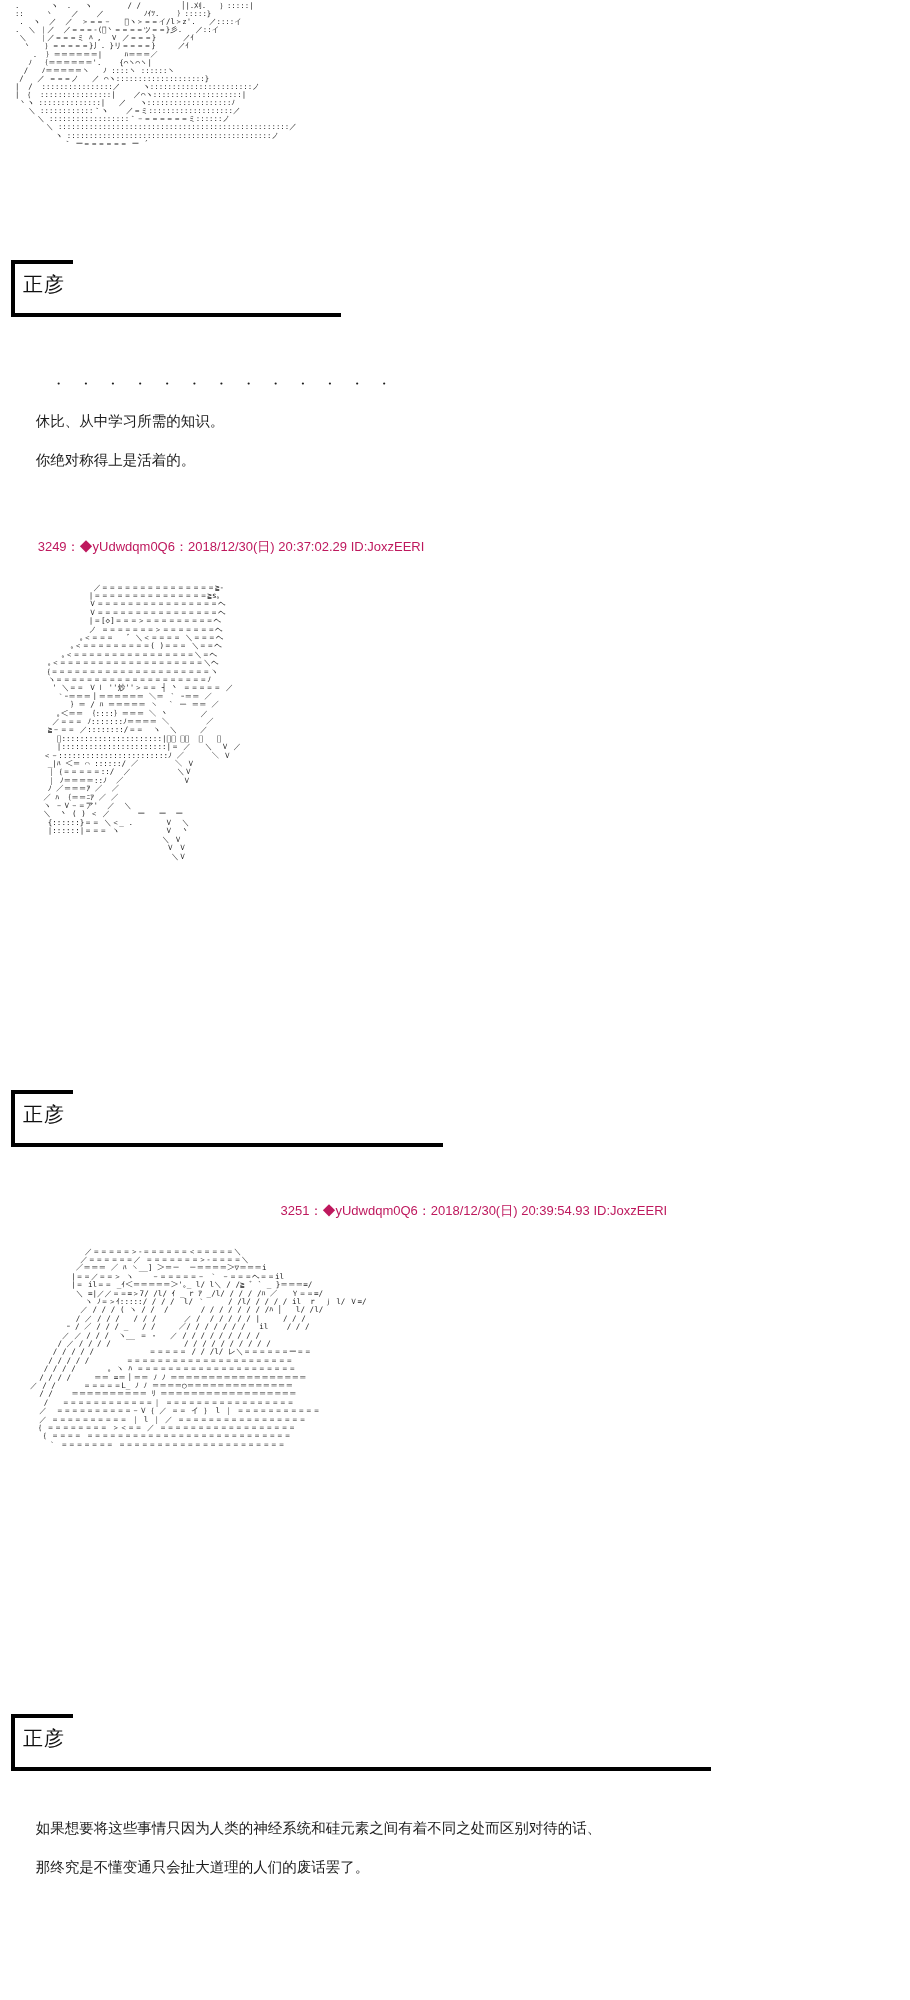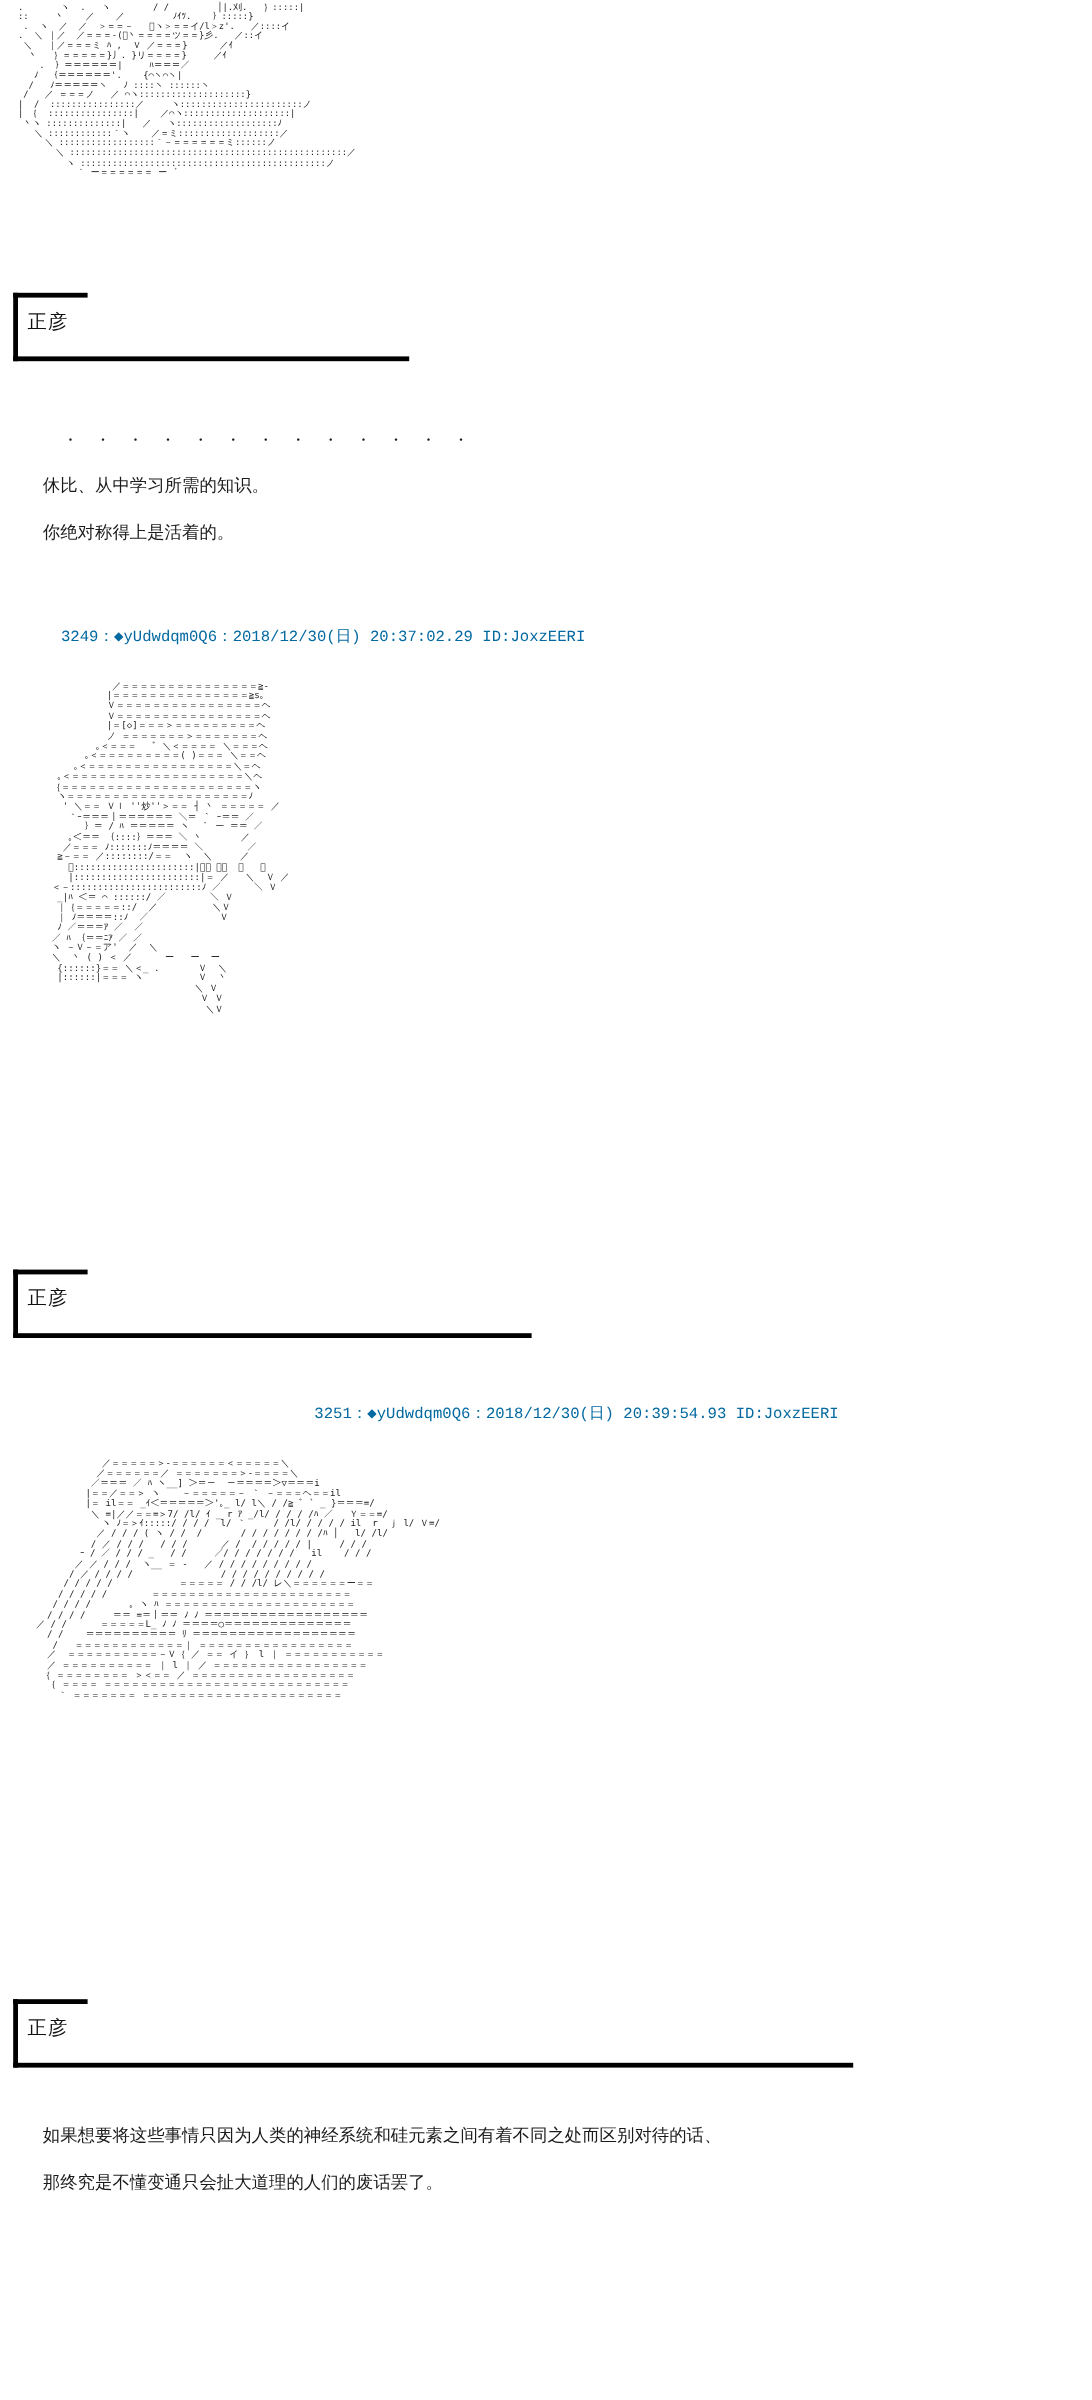--- a/index.html
+++ b/index.html
@@ -22,21 +22,21 @@
   }
   
   .aa-block {
     font-family: "DejaVu Sans Mono", "Liberation Mono", monospace;
     font-size: 7.4px;
     line-height: 8.1px;
     letter-spacing: 0px;
     white-space: pre;
     color: #1a1a1a;
     margin: 0;
-    padding: 0;
+    padding: 16px;
     overflow: hidden;
   }
   .aa-1 { padding-left: 6px; padding-top: 2px; height: 232px; }
   .aa-2 { padding-left: 34px; padding-top: 4px; height: 480px; font-size: 7.6px; line-height: 8.4px;}
   .aa-3 { padding-left: 30px; padding-top: 4px; height: 440px; font-size: 7.6px; line-height: 8.4px;}
 
   
   .nameplate {
     position: relative;
     width: 100%;
@@ -64,21 +64,21 @@
     left: 11px;
     top: 53px;
     height: 4px;
     background: #000;
   }
   .np-name {
     position: absolute;
     left: 23px;
     top: 14px;
     font-family: "DejaVu Sans", sans-serif;
-    font-size: 16px;
+    font-size: 20px;
     line-height: 20px;
     color: #111;
     letter-spacing: 1px;
   }
 
   
   .dialogue {
     font-family: "DejaVu Sans", sans-serif;
     font-size: 14.5px;
     line-height: 19.5px;
@@ -90,25 +90,25 @@
   .dialogue .dots {
     display: block;
     padding-left: 44px;
     letter-spacing: 5px;
     font-size: 13px;
     line-height: 17px;
   }
 
   
   .post-meta {
-    font-family: Liberation Mono, monospace;
+    font-family: Liberation Sans, sans-serif;
     font-size: 13px;
     line-height: 18px;
-    color: #0369a1;
-    padding-left: 4px;
+    color: #be185d;
+    padding-left: 16px;
     margin-top: 26px;
     margin-bottom: 6px;
     white-space: pre;
   }
   .post-meta .diamond { font-size: 13px; }
 </style>
 </head>
 <body>
 
 <div class="page">

